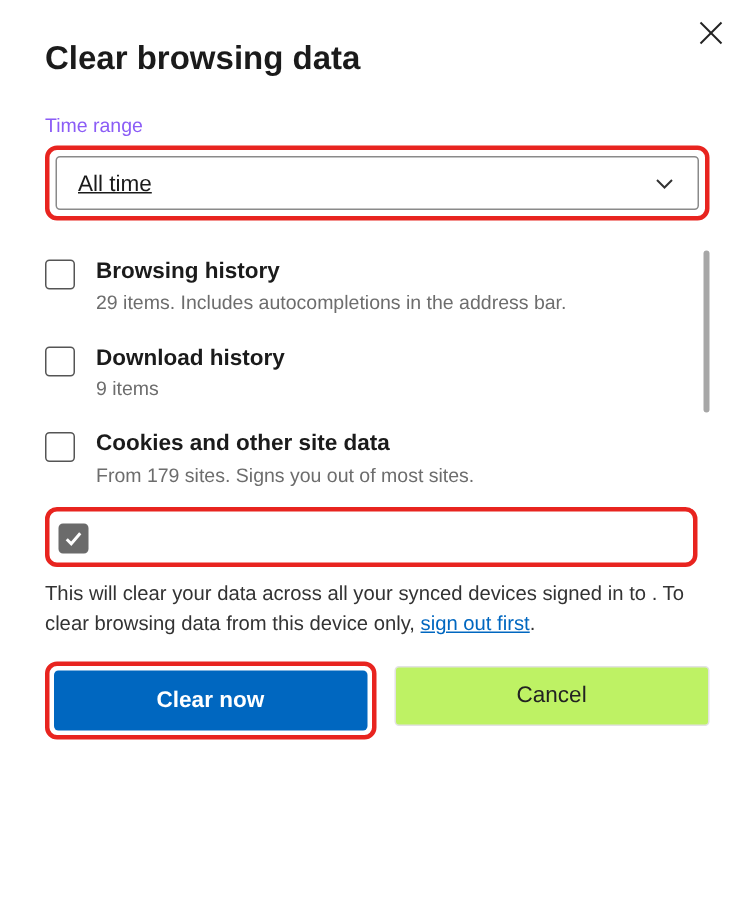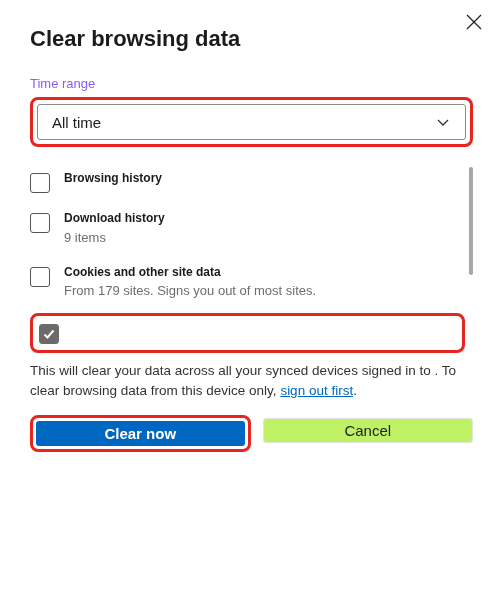--- a/index.html
+++ b/index.html
@@ -48,20 +48,21 @@
   .select {
     border: 1px solid #8a8a8a;
     border-radius: 3px;
     height: 36px;
     display: flex;
     align-items: center;
     justify-content: space-between;
     padding: 0 14px;
     cursor: pointer;
     font-size: 15px;
+    text-decoration: underline;
   }
   .options-area {
     position: relative;
   }
   .scroll-thumb {
     position: absolute;
     right: 0px;
     top: 2px;
     width: 4px;
     height: 108px;
@@ -87,21 +88,21 @@
     justify-content: center;
     background: #fff;
     cursor: pointer;
   }
   .checkbox.checked {
     background: #6b6b6b;
     border-color: #6b6b6b;
   }
   .option-text { flex: 1; }
   .option-title {
-    font-size: 12px;
+    font-size: 15px;
     font-weight: 600;
     color: #1b1b1b;
     line-height: 1.3;
   }
   .option-sub {
     font-size: 13px;
     color: #6d6d6d;
     margin-top: 2px;
     line-height: 1.4;
   }
@@ -124,21 +125,21 @@
     text-decoration: underline;
     cursor: pointer;
   }
   .button-row {
     display: flex;
     gap: 12px;
     padding-bottom: 10px;
   }
   .btn {
     flex: 1;
-    height: 25px;
+    height: 40px;
     display: flex;
     align-items: center;
     justify-content: center;
     font-size: 15px;
     border-radius: 3px;
     cursor: pointer;
   }
   .btn-primary-wrap {
     border: 3px solid #e8241f;
     border-radius: 8px;
@@ -185,20 +186,21 @@
     </div>
   </div>
 
   <div class="options-area">
     <div class="scroll-thumb"></div>
 
     <div class="option-row">
       <div class="checkbox"></div>
       <div class="option-text">
         <div class="option-title">Browsing history</div>
+        <div class="option-sub">29 items. Includes autocompletions in the address bar.</div>
       </div>
     </div>
 
     <div class="option-row">
       <div class="checkbox"></div>
       <div class="option-text">
         <div class="option-title">Download history</div>
         <div class="option-sub">9 items</div>
       </div>
     </div>

